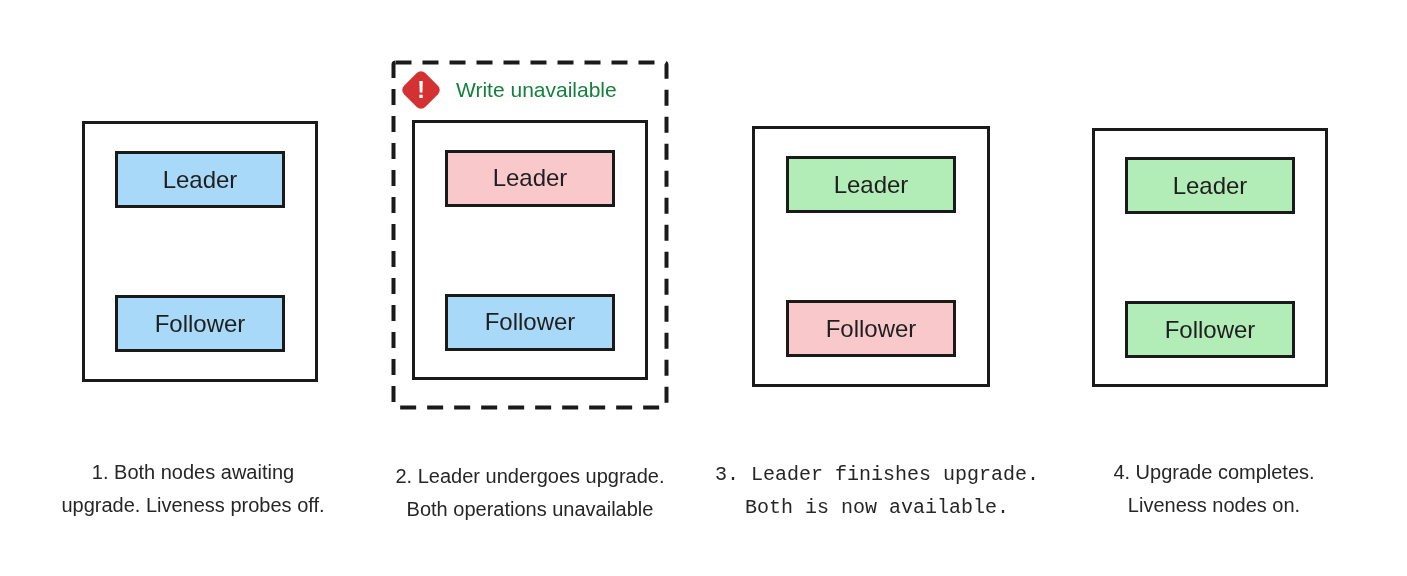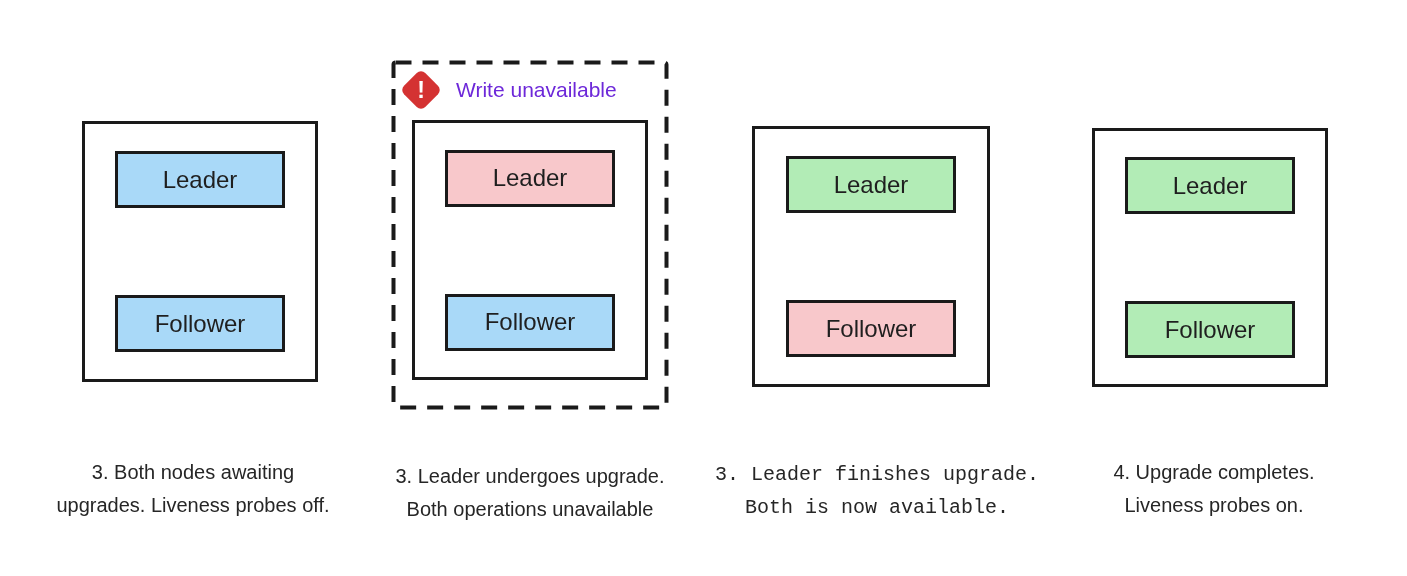--- a/index.html
+++ b/index.html
@@ -61,21 +61,21 @@
     left: 0; top: 0; right: 0; bottom: 0;
     transform: rotate(-45deg);
     display: flex;
     align-items: center;
     justify-content: center;
     color: #ffffff;
     font-weight: bold;
     font-size: 23px;
   }
   .warn-excl::after { content: "!"; }
-  .warn-text { font-size: 21px; color: #6d28d9; white-space: nowrap; }
+  .warn-text { font-size: 21px; color: #15803d; white-space: nowrap; }
   .caption {
     position: absolute;
     width: 360px;
     text-align: center;
     font-size: 20px;
     line-height: 33px;
     color: #262626;
   }
   #p1 { left: 82px;   top: 121px; width: 236px; height: 261px; }
   #p2i { left: 21px;  top: 60px;  width: 236px; height: 260px; }
@@ -134,29 +134,29 @@
   <div class="outer-box" id="p4">
     <div class="node" style="background-color: rgb(178, 236, 182);">
       <span>Leader</span>
     </div>
     <div class="node" style="background-color: rgb(178, 236, 182);">
       <span>Follower</span>
     </div>
   </div>
 
   <div class="caption" id="c1">
-    <div>3. Both nodes awaiting</div>
-    <div>upgrades. Liveness probes off.</div>
+    <div>1. Both nodes awaiting</div>
+    <div>upgrade. Liveness probes off.</div>
   </div>
   <div class="caption" id="c2">
-    <div>3. Leader undergoes upgrade.</div>
+    <div>2. Leader undergoes upgrade.</div>
     <div>Both operations unavailable</div>
   </div>
   <div class="caption" id="c3">
     <div>3. Leader finishes upgrade.</div>
     <div>Both is now available.</div>
   </div>
   <div class="caption" id="c4">
     <div>4. Upgrade completes.</div>
-    <div>Liveness probes on.</div>
+    <div>Liveness nodes on.</div>
   </div>
 
 </div>
 
 </body></html>

